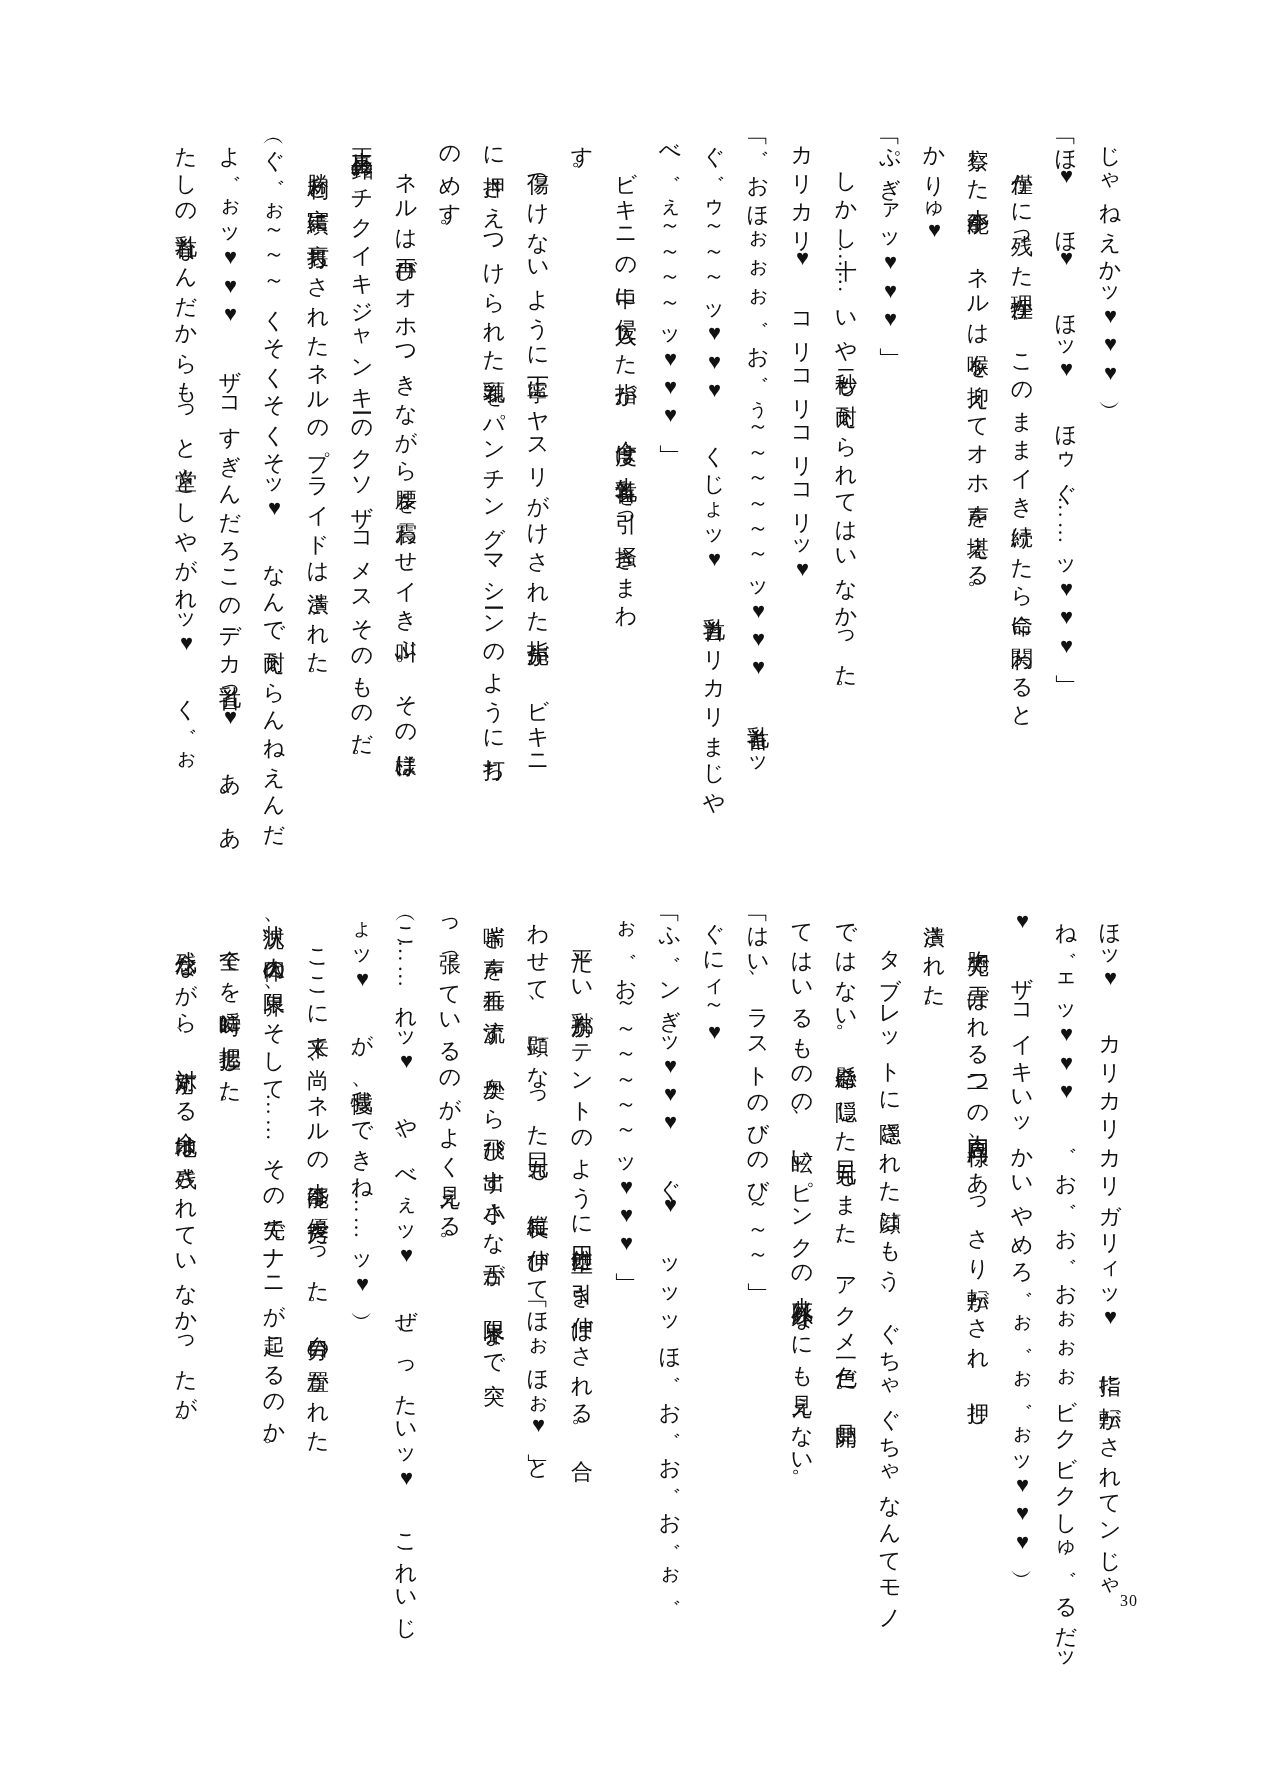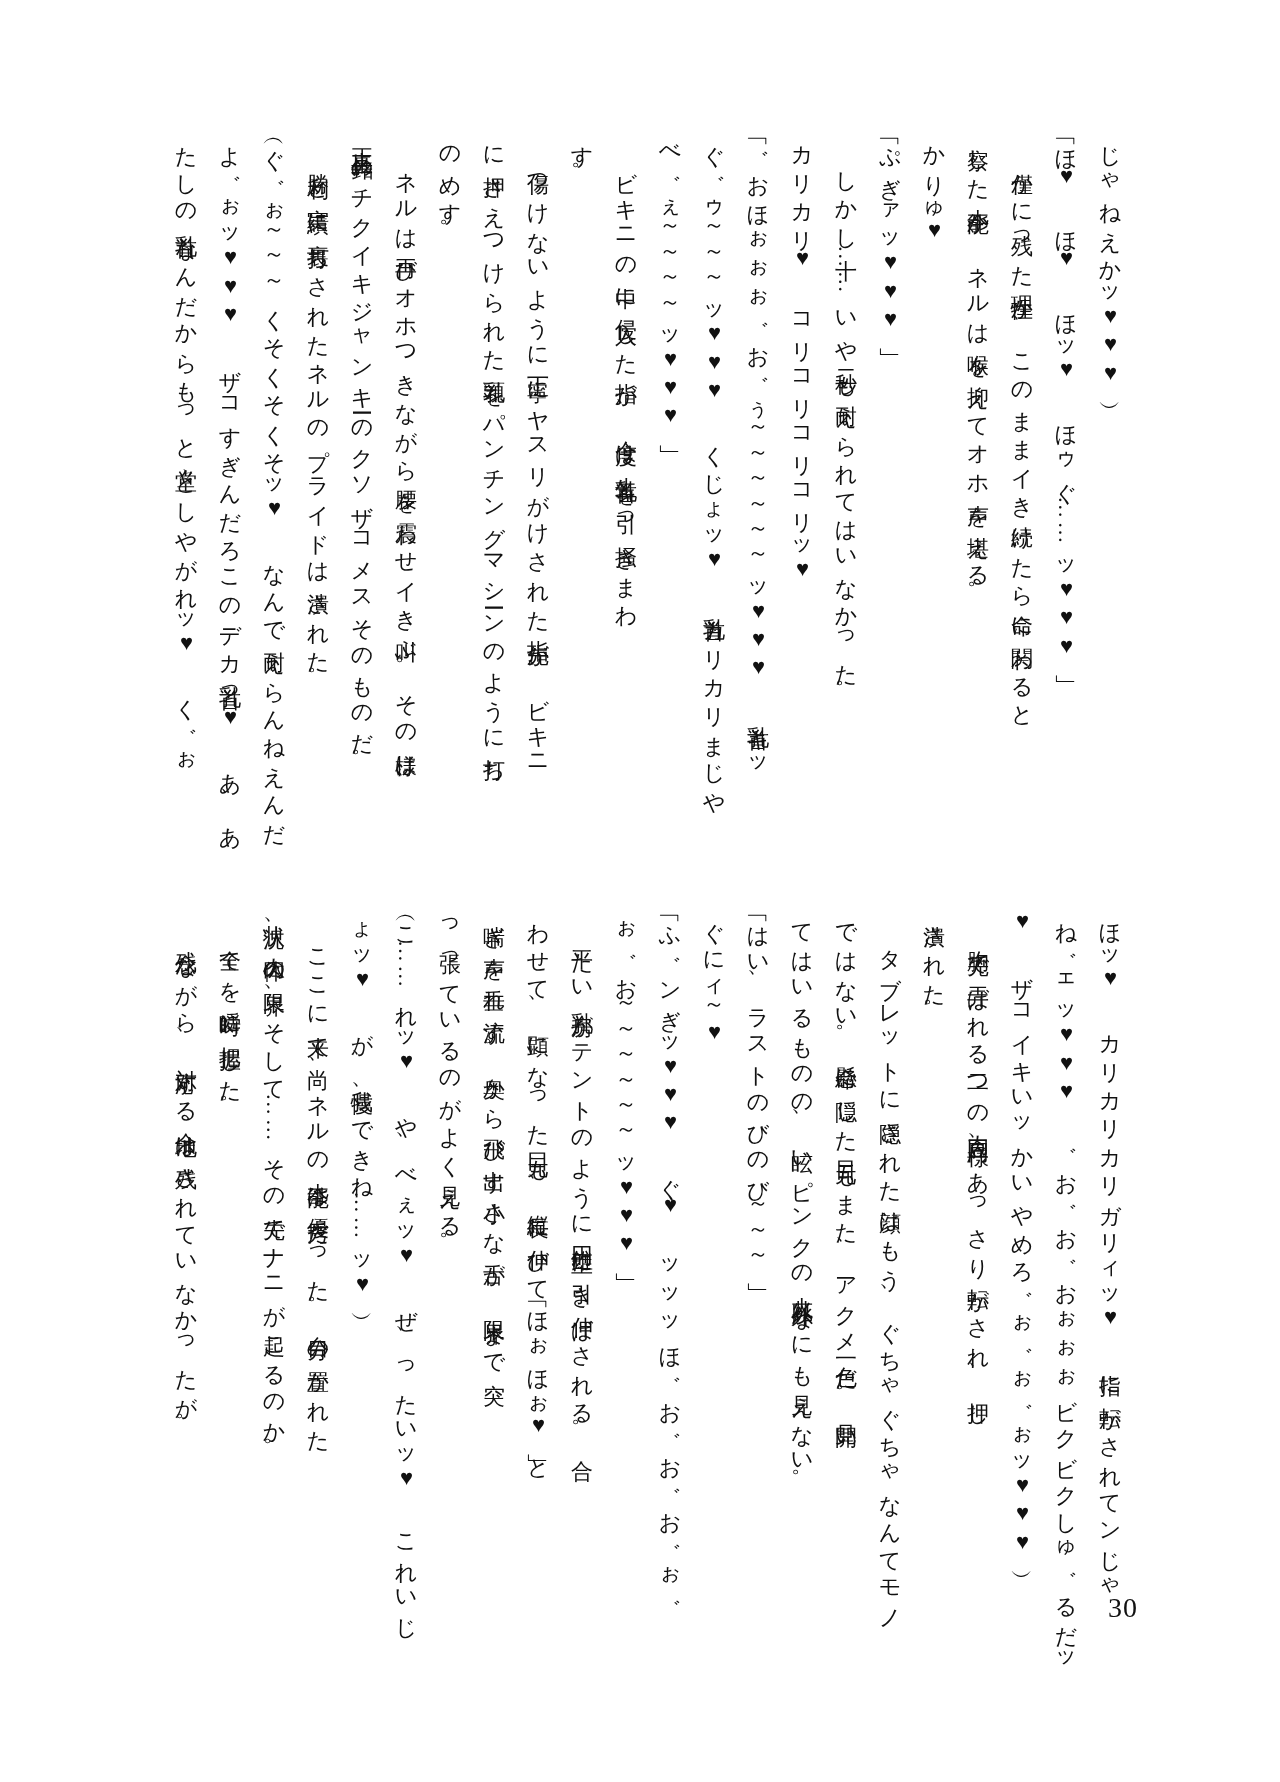--- a/index.html
+++ b/index.html
@@ -34,21 +34,21 @@
   .text-block p {
     margin: 0;
     padding: 0;
     line-height: 44px;   
     height: 714px;       
   }
   .page-number {
     position: absolute;
     top: 1592px;
     right: 142px;
-    font-size: 28px;
+    font-size: 16px;
     letter-spacing: 1px;
     color: #111111;
   }
 </style>
 </head>
 <body>
 
 <main class="page">
   <section class="text-block block-top">
       <p>じゃねえかッ♥♥♥）</p>

